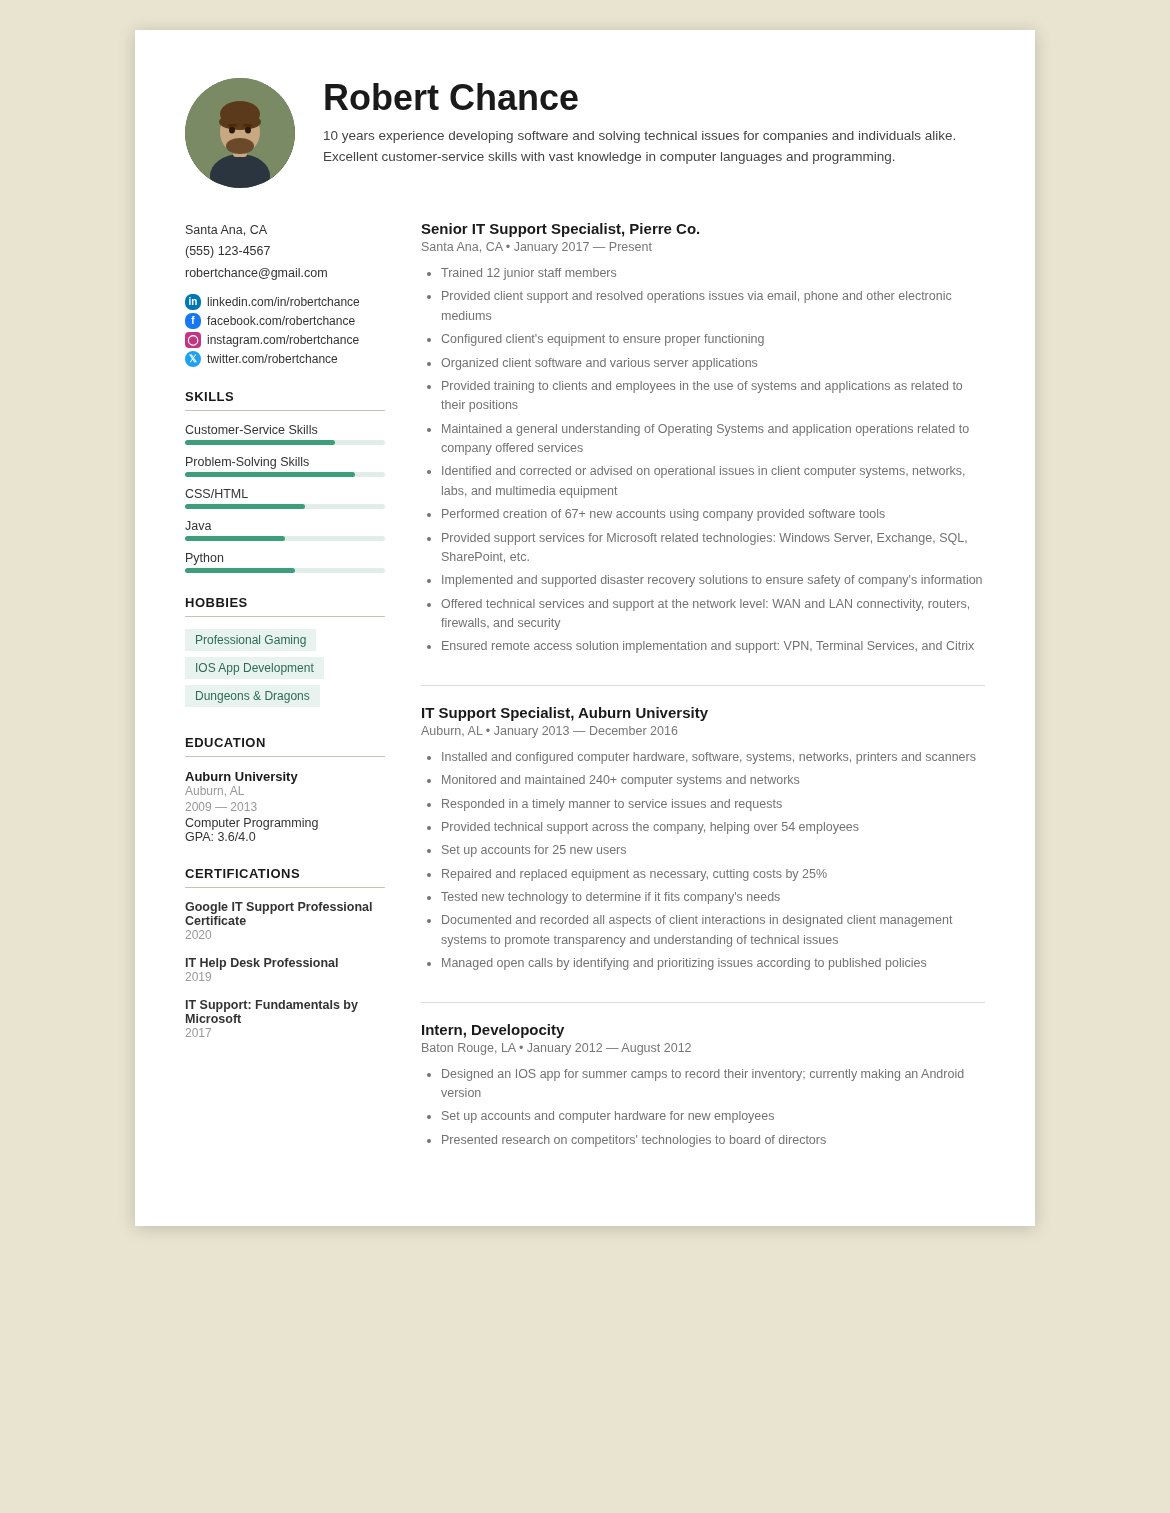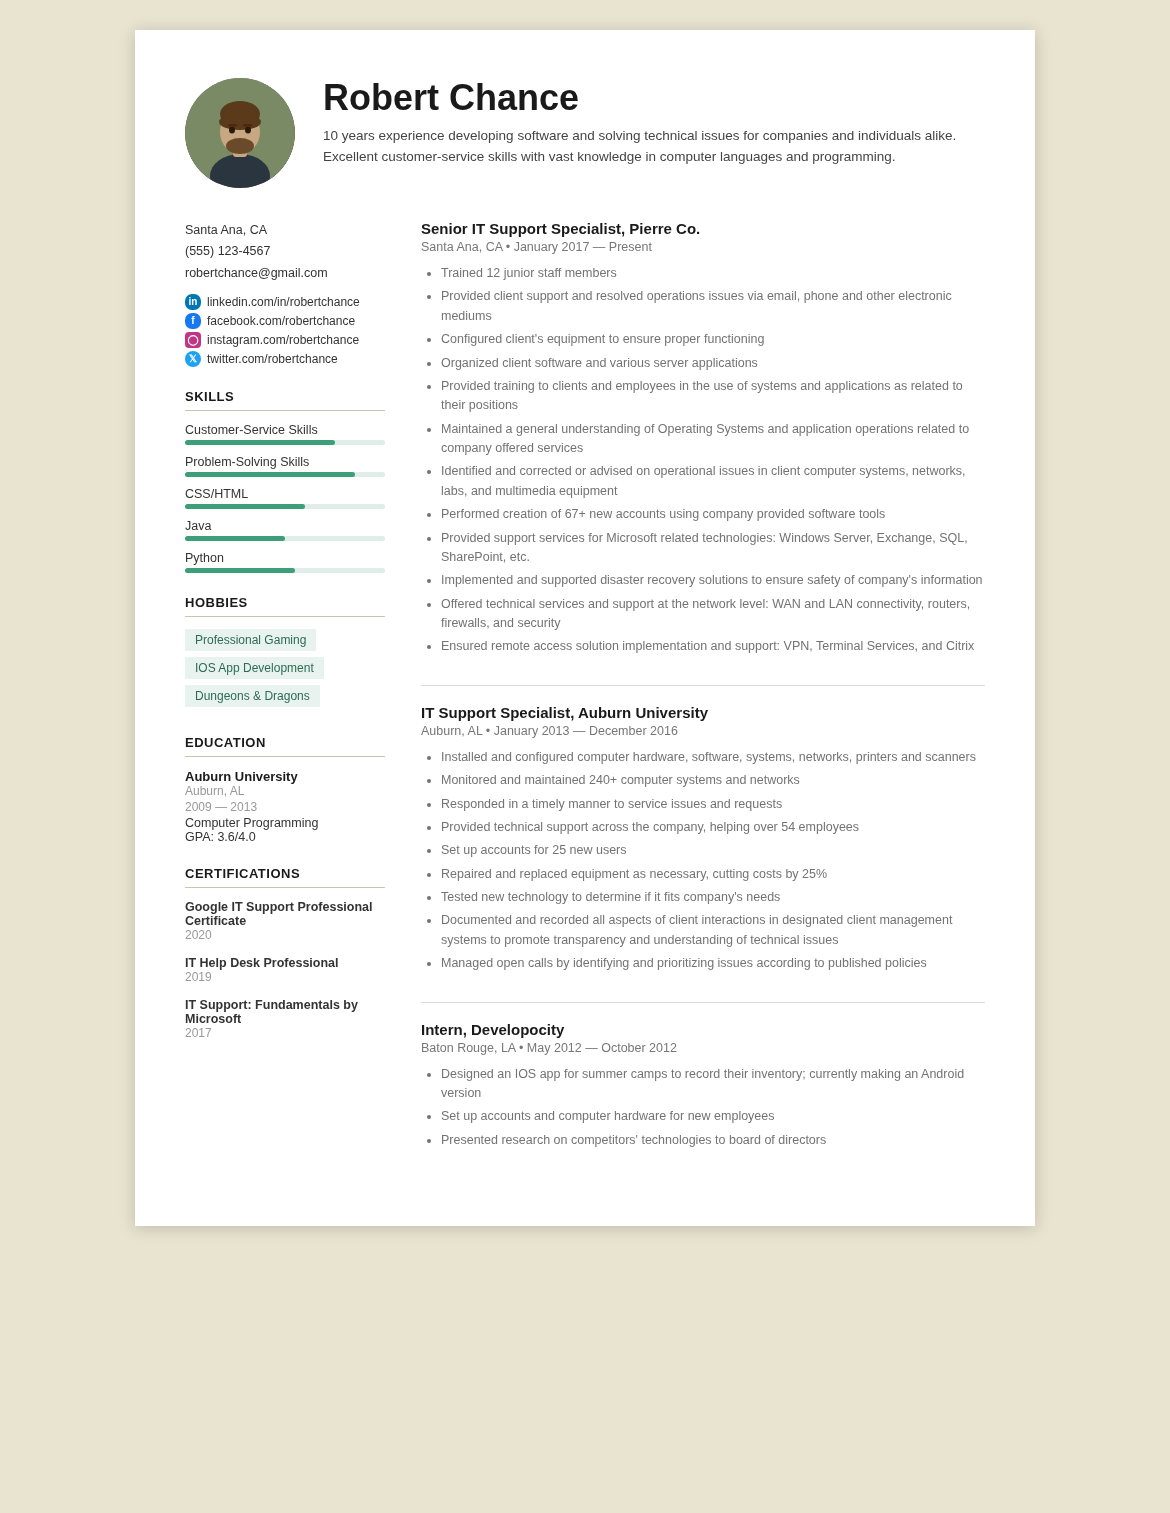--- a/index.html
+++ b/index.html
@@ -374,21 +374,21 @@
                 <li>Set up accounts for 25 new users</li>
                 <li>Repaired and replaced equipment as necessary, cutting costs by 25%</li>
                 <li>Tested new technology to determine if it fits company's needs</li>
                 <li>Documented and recorded all aspects of client interactions in designated client management systems to promote transparency and understanding of technical issues</li>
                 <li>Managed open calls by identifying and prioritizing issues according to published policies</li>
               </ul>
             </div>
             <hr class="divider">
             <div class="right-section">
               <div class="job-title">Intern, Developocity</div>
-              <div class="job-meta">Baton Rouge, LA • May 2012 — October 2012</div>
+              <div class="job-meta">Baton Rouge, LA • January 2012 — August 2012</div>
               <ul class="bullet-list">
                 <li>Designed an IOS app for summer camps to record their inventory; currently making an Android version</li>
                 <li>Set up accounts and computer hardware for new employees</li>
                 <li>Presented research on competitors' technologies to board of directors</li>
               </ul>
             </div>
           </div>
       </div>
     </div>
 

